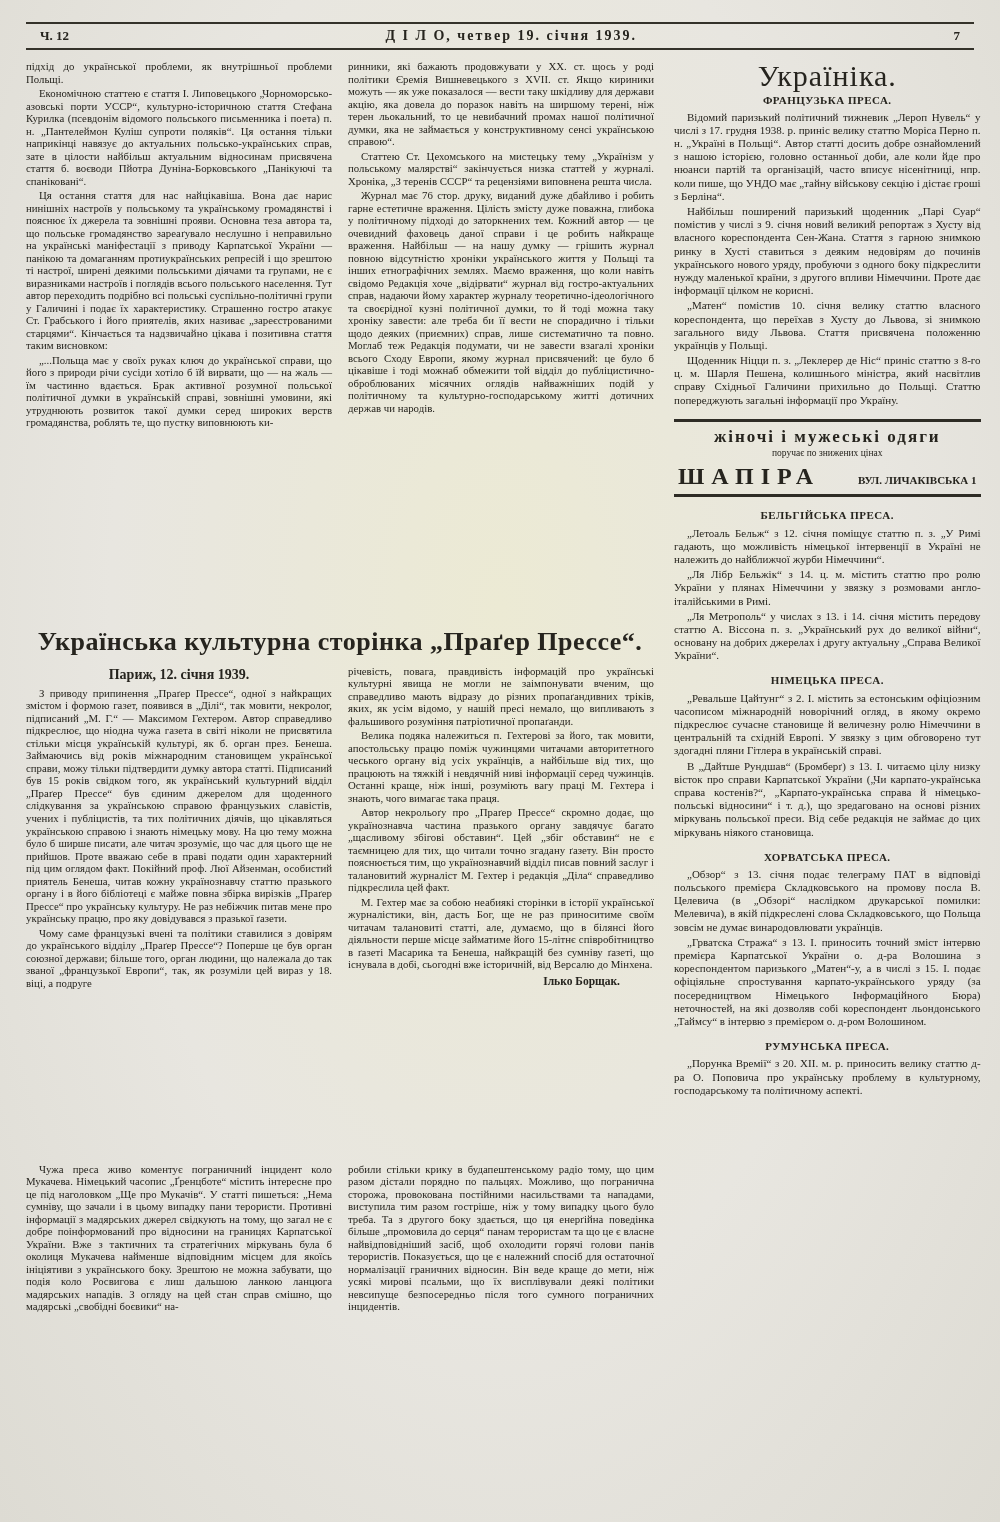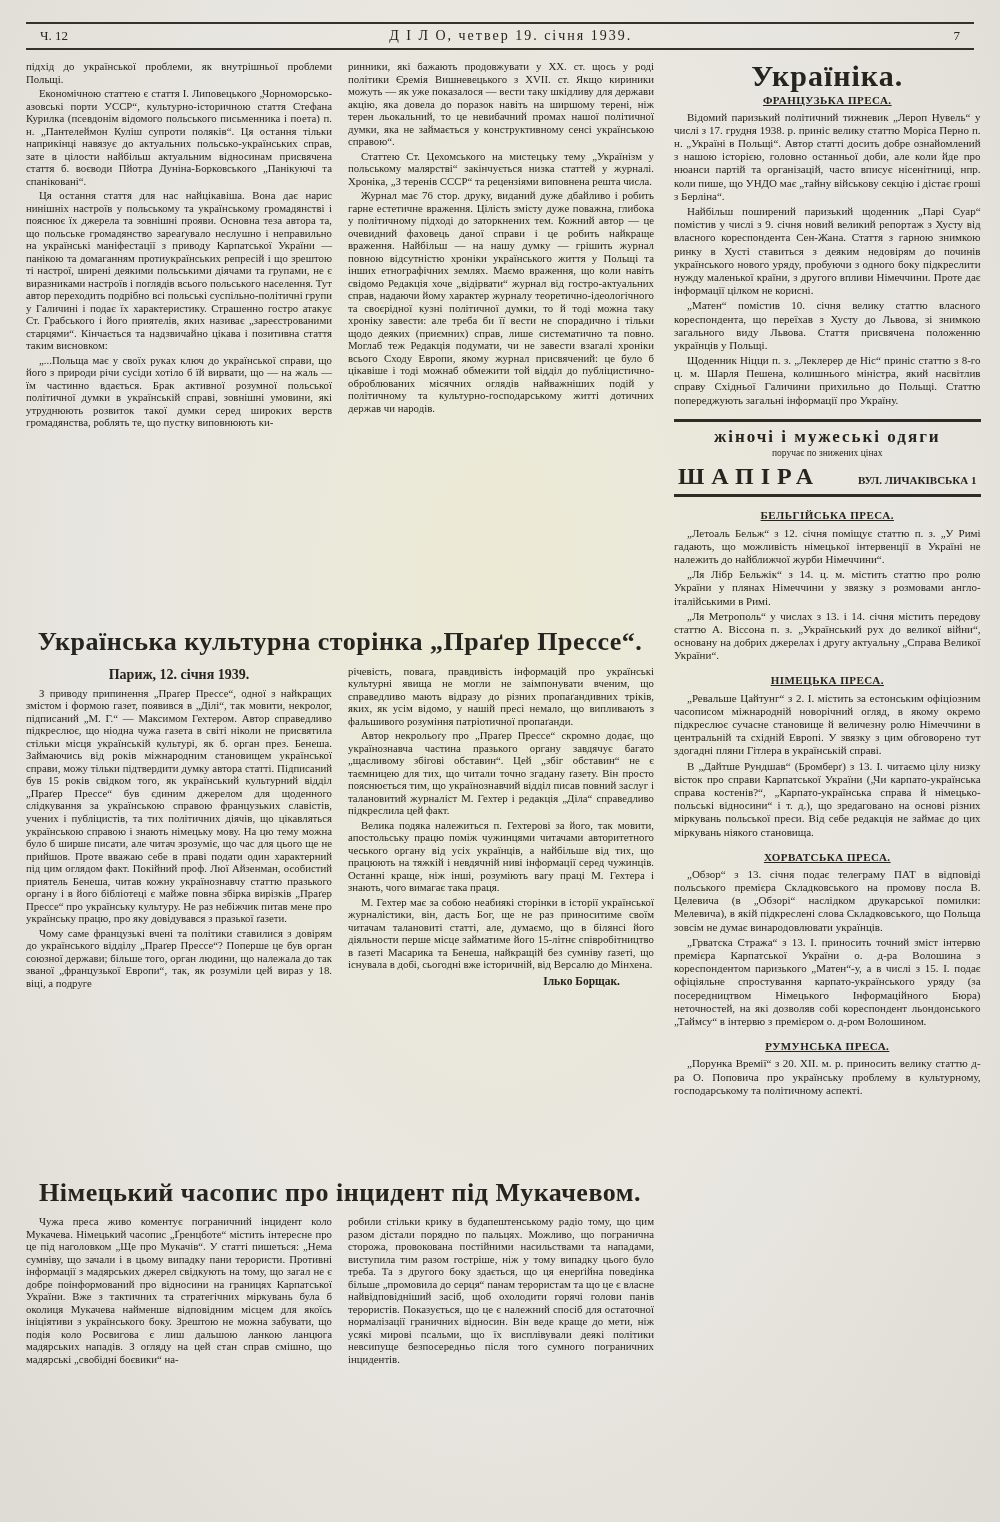--- a/index.html
+++ b/index.html
@@ -20,52 +20,51 @@
     overflow: hidden;
   }
   
   .hdr {
     display: flex;
     justify-content: space-between;
     align-items: baseline;
     border-top: 2px solid #34322a;
     border-bottom: 2px solid #34322a;
     padding: 4px 14px 4px 14px;
-    font-weight: normal;
+    font-weight: bold;
     font-size: 13px;
     margin-bottom: 10px;
   }
   .hdr .masthead { letter-spacing: 2px; font-size: 14px; }
   
   .body-cols { display: flex; gap: 20px; }
   .left-area { width: 628px; flex: 0 0 auto; display: flex; flex-direction: column; }
   .right-col { flex: 1 1 auto; font-size: 11px; line-height: 1.2; text-align: justify; }
   .two-col { display: flex; gap: 16px; }
   .two-col .col { width: 306px; flex: 0 0 auto; font-size: 10.8px; line-height: 1.16; text-align: justify; }
   .top-section { min-height: 552px; }
   .culture-cols { min-height: 498px; }
   
   .paras p { margin: 0 0 2px 0; text-indent: 13px; }
   .cont > p:first-child { text-indent: 0; }
   
   .uk-title {
     margin: 0 0 2px 0;
     font-size: 30px;
-    font-weight: bold;
+    font-weight: normal;
     text-align: center;
     letter-spacing: 1px;
     line-height: 1.05;
   }
   .press-heading {
     margin: 12px 0 4px 0;
     font-size: 11px;
     font-weight: bold;
     text-align: center;
     letter-spacing: 0.5px;
-    text-decoration: underline;
   }
   .right-col .press-heading.first { margin-top: 2px; }
   .section-headline {
     margin: 16px 0 8px 0;
     font-size: 26px;
     font-weight: bold;
     text-align: center;
     letter-spacing: 0.5px;
     line-height: 1.1;
   }
@@ -119,29 +118,28 @@
         <div class="col">
           <div class="dateline">Париж, 12. січня 1939.</div>
           <div class="paras">
               <p>З приводу припинення „Праґер Прессе“, одної з найкращих змістом і формою газет, появився в „Ділі“, так мовити, некролог, підписаний „М. Г.“ — Максимом Гехтером. Автор справедливо підкреслює, що ніодна чужа газета в світі ніколи не присвятила стільки місця українській культурі, як б. орган през. Бенеша. Займаючись від років міжнародним становищем української справи, можу тільки підтвердити думку автора статті. Підписаний був 15 років свідком того, як український культурний відділ „Праґер Прессе“ був єдиним джерелом для щоденного слідкування за українською справою французьких славістів, учених і публіцистів, та тих політичних діячів, що цікавляться українською справою і знають німецьку мову. На цю тему можна було б ширше писати, але читач зрозуміє, що час для цього ще не прийшов. Проте вважаю себе в праві подати один характерний під цим оглядом факт. Покійний проф. Люї Айзенман, особистий приятель Бенеша, читав кожну українознавчу статтю празького органу і в його бібліотеці є майже повна збірка вирізків „Праґер Прессе“ про українську культуру. Не раз небіжчик питав мене про українську працю, про яку довідувався з празької ґазети.</p>
               <p>Чому саме французькі вчені та політики ставилися з довірям до українського відділу „Праґер Прессе“? Поперше це був орган союзної держави; більше того, орган людини, що належала до так званої „французької Европи“, так, як розуміли цей вираз у 18. віці, а подруге</p>
             </div>
         </div>
         <div class="col">
           <div class="paras cont">
               <p>річевість, повага, правдивість інформацій про українські культурні явища не могли не заімпонувати вченим, що справедливо мають відразу до різних пропаґандивних тріків, яких, як усім відомо, у нашій пресі немало, що випливають з фальшивого розуміння патріотичної пропаґанди.</p>
+              <p>Велика подяка належиться п. Гехтерові за його, так мовити, апостольську працю поміж чужинцями читачами авторитетного чеського органу від усіх українців, а найбільше від тих, що працюють на тяжкій і невдячній ниві інформації серед чужинців. Останні краще, ніж інші, розуміють вагу праці М. Гехтера і знають, чого вимагає така праця.</p>
               <p>Автор некрольоґу про „Праґер Прессе“ скромно додає, що українознавча частина празького органу завдячує багато „щасливому збігові обставин“. Цей „збіг обставин“ не є таємницею для тих, що читали точно згадану ґазету. Він просто пояснюється тим, що українознавчий відділ писав повний заслуг і талановитий журналіст М. Гехтер і редакція „Діла“ справедливо підкреслила цей факт.</p>
-              <p>Велика подяка належиться п. Гехтерові за його, так мовити, апостольську працю поміж чужинцями читачами авторитетного чеського органу від усіх українців, а найбільше від тих, що працюють на тяжкій і невдячній ниві інформації серед чужинців. Останні краще, ніж інші, розуміють вагу праці М. Гехтера і знають, чого вимагає така праця.</p>
               <p>М. Гехтер має за собою неабиякі сторінки в історії української журналістики, він, дасть Бог, ще не раз приноситиме своїм читачам талановиті статті, але, думаємо, що в білянсі його діяльности перше місце займатиме його 15-літнє співробітництво в ґазеті Масарика та Бенеша, найкращій без сумніву ґазеті, що існувала в добі, сьогодні вже історичній, від Версалю до Мінхена.</p>
             </div>
           <div class="signature">Ілько Борщак.</div>
         </div>
       </div>
 
-      <h2 class="section-headline">Німецький часопис про інцидент під Мукачевом.</h2>
 
       <div class="two-col">
         <div class="col paras">
             <p>Чужа преса живо коментує пограничний інцидент коло Мукачева. Німецький часопис „Ґренцботе“ містить інтересне про це під наголовком „Ще про Мукачів“. У статті пишеться: „Нема сумніву, що зачали і в цьому випадку пани терористи. Противні інформації з мадярських джерел свідкують на тому, що загал не є добре поінформований про відносини на границях Карпатської України. Вже з тактичних та стратегічних міркувань була б околиця Мукачева найменше відповідним місцем для якоїсь ініціятиви з українського боку. Зрештою не можна забувати, що подія коло Росвигова є лиш дальшою ланкою ланцюга мадярських нападів. З огляду на цей стан справ смішно, що мадярські „свобідні боєвики“ на-</p>
           </div>
         <div class="col paras cont">
             <p>робили стільки крику в будапештенському радіо тому, що цим разом дістали порядно по пальцях. Можливо, що погранична сторожа, провокована постійними насильствами та нападами, виступила тим разом гостріше, ніж у тому випадку цього було треба. Та з другого боку здається, що ця енерґійна поведінка більше „промовила до серця“ панам терористам та що це є власне найвідповідніший засіб, щоб охолодити горячі голови панів терористів. Показується, що це є належний спосіб для остаточної нормалізації граничних відносин. Він веде краще до мети, ніж усякі мирові псальми, що їх висплівували деякі політики невсипуще безпосередньо після того сумного пограничних інцидентів.</p>
           </div>
       </div>
 

